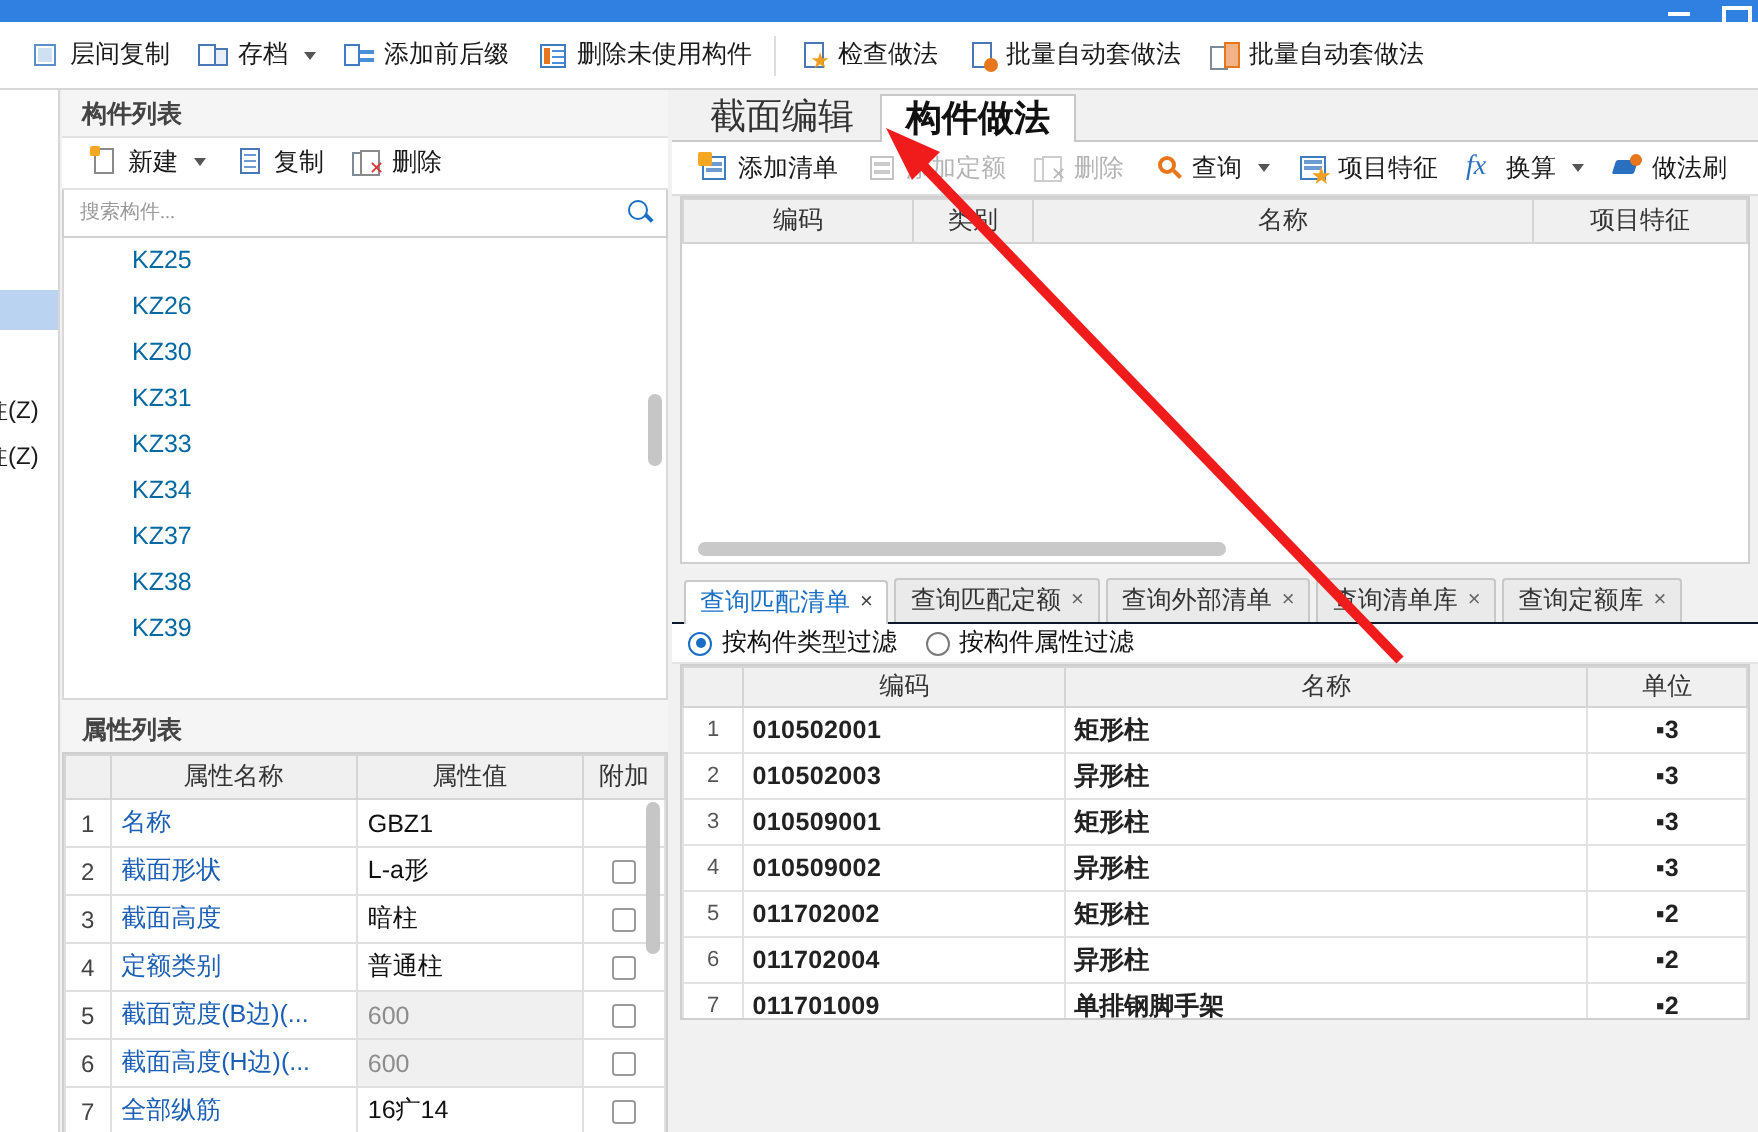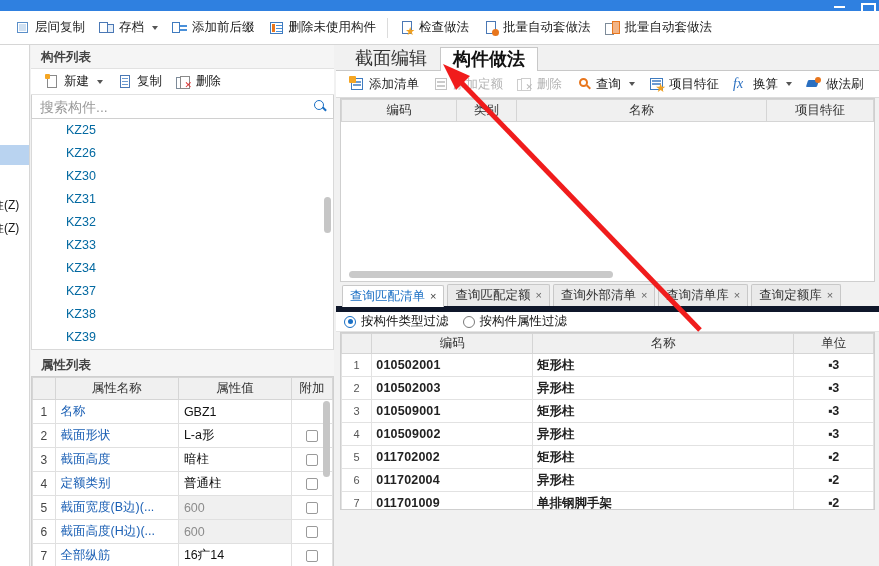--- a/index.html
+++ b/index.html
@@ -91,30 +91,30 @@
   .left-panel {
     position: absolute; left: 31px; top: 45px; width: 303px; height: 521px;
     background: #f5f5f5;
   }
   .panel-title {
     height: 24px; line-height: 24px; padding-left: 10px;
     font-weight: bold; font-size: 12.5px; color: #444;
     background: #f5f5f5; border-bottom: 1px solid #e2e2e2;
   }
   .panel-toolbar {
-    height: 26px; display: flex; align-items: center; padding-left: 6px;
+    height: 26px; display: flex; align-items: flex-end; padding-left: 6px;
     background: #ffffff; border-bottom: 1px solid #e2e2e2;
   }
   .search-box {
     height: 24px; background: #fff; border: 1px solid #d0d0d0; border-top: none;
     display: flex; align-items: center; padding: 0 6px; position: relative;
   }
   .search-box input {
-    flex: 1; border: none; outline: none; font-size: 14px; color: #333;
-    font-family: Liberation Sans, sans-serif; background: transparent;
+    flex: 1; border: none; outline: none; font-size: 10px; color: #333;
+    font-family: Liberation Serif, serif; background: transparent;
   }
   .search-box input::placeholder { color: #9a9a9a; }
   .search-ic { width: 13px; height: 13px; position: relative; }
   .search-ic::before {
     content:""; position:absolute; left:0; top:0; width:8px; height:8px;
     border:1.6px solid #1a6fc4; border-radius:50%;
   }
   .search-ic::after {
     content:""; position:absolute; left:8px; top:8px; width:5px; height:1.6px;
     background:#1a6fc4; transform: rotate(45deg);
@@ -196,21 +196,21 @@
   }
   table.grid { width: 100%; border-collapse: collapse; table-layout: fixed; }
   table.grid th {
     background: #f0f0f0; border: 1px solid #d5d5d5; height: 22px;
     font-weight: normal; color: #333; font-size: 12.5px;
   }
 
   
   .qtabs {
     display: flex; align-items: flex-end; padding-left: 6px; height: 24px;
-    margin-top: 6px; border-bottom: 6px solid #0f172a; background: #f1f1f1;
+    margin-top: 6px; border-bottom: 1px solid #0f172a; background: #f1f1f1;
   }
   .qtab {
     height: 22px; line-height: 21px; padding: 0 7px; font-size: 12.5px;
     background: #eaeaea; border: 1px solid #c8c8c8; border-bottom: none;
     margin-right: 3px; color: #333; border-radius: 2px 2px 0 0;
     display: flex; align-items: center; gap: 5px; cursor: default;
   }
   .qtab.active { background: #fff; color: #1a6fc4; position: relative; top: 1px; }
   .qtab .x { color: #666; font-size: 11px; }
   .qtab.active .x { color: #444; }
@@ -361,21 +361,20 @@
     <div class="search-box">
       <input type="text" placeholder="搜索构件..." style="">
       <span class="search-ic"></span>
     </div>
 
     <div class="comp-list">
       <div class="comp-item">KZ25</div>
       <div class="comp-item">KZ26</div>
       <div class="comp-item">KZ30</div>
       <div class="comp-item">KZ31</div>
-      <div class="comp-item">KZ32</div>
       <div class="comp-item">KZ33</div>
       <div class="comp-item">KZ34</div>
       <div class="comp-item">KZ37</div>
       <div class="comp-item">KZ38</div>
       <div class="comp-item">KZ39</div>
       <div class="vscroll" style="top:78px;height:36px"></div>
     </div>
 
     <div class="prop-title">属性列表</div>
 

